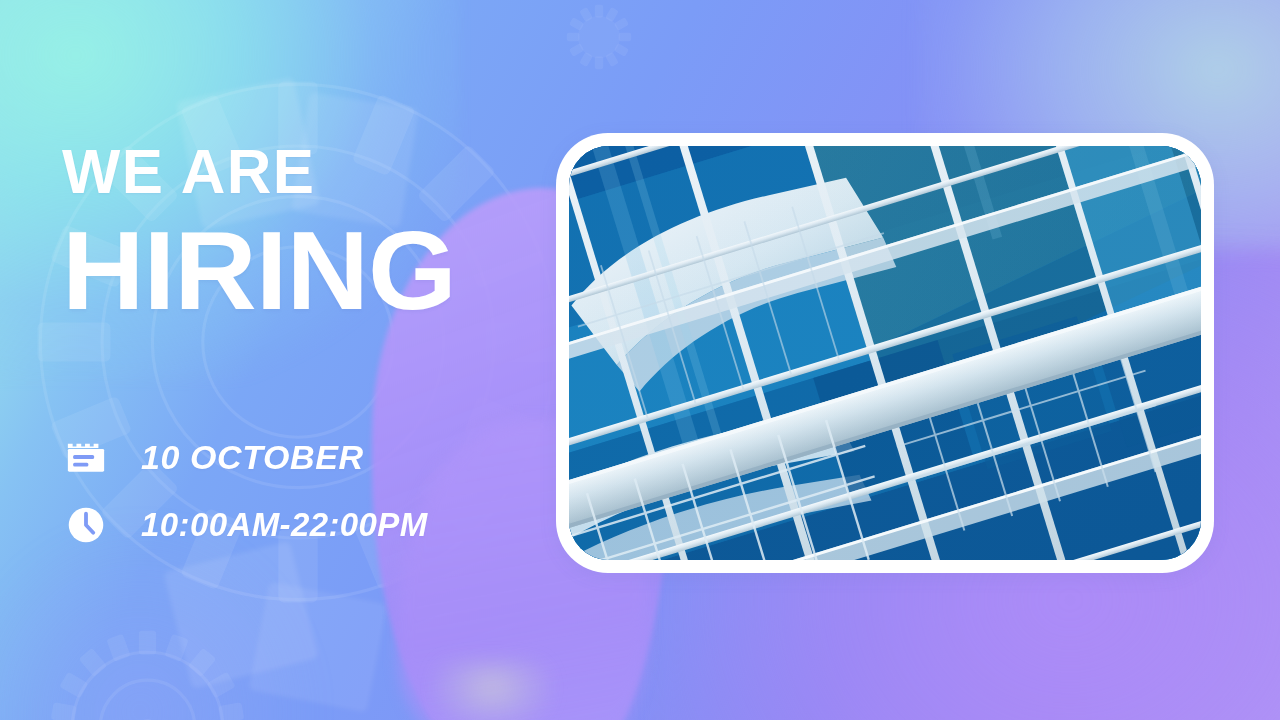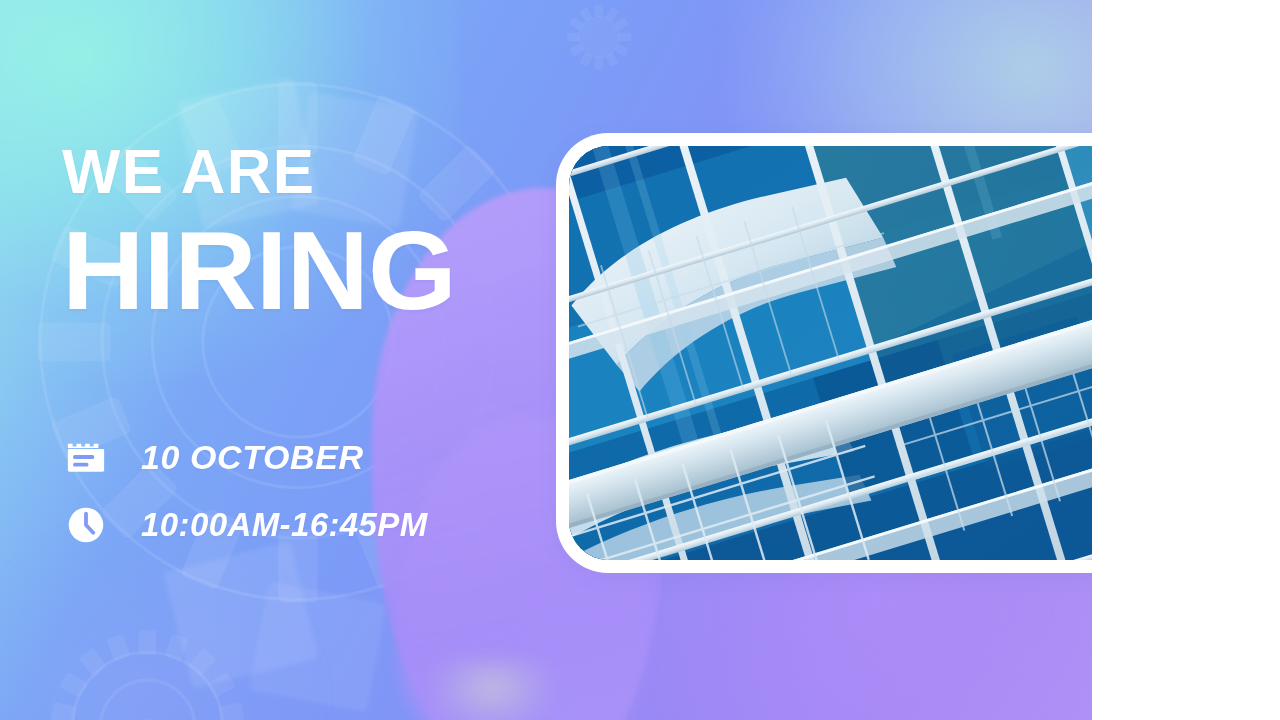--- a/index.html
+++ b/index.html
@@ -4,21 +4,21 @@
 <title>We Are Hiring Banner</title>
 <style>
   * { margin:0; padding:0; box-sizing:border-box; }
   html, body {
     width:1280px; height:720px;
     overflow:hidden;
     font-family:"Liberation Sans", sans-serif;
   }
   #stage {
     position:relative;
-    width:1092px; height:720px;
+    width:1280px; height:720px;
     overflow:hidden;
     background:#b91c1c;
   }
 
   
   .bg-base {
     position:absolute; inset:0;
     background:
       linear-gradient(118deg,
         #a8ece4 0%,
@@ -404,21 +404,21 @@
       <div class="info-label">10 OCTOBER</div>
     </div>
 
     <div class="info-row info-row-time">
       <div class="info-icon">
         <svg viewBox="0 0 44 44" width="40" height="40">
           <circle cx="22" cy="22" r="19" fill="#ffffff"></circle>
           <path d="M22 9.5 V22 L30 30.5" fill="none" stroke="#7f9bf6" stroke-width="4.2" stroke-linecap="round" stroke-linejoin="round"></path>
         </svg>
       </div>
-      <div class="info-label">10:00AM-16:45PM</div>
+      <div class="info-label">10:00AM-22:00PM</div>
     </div>
 
   </div>
 
   <div class="photo-panel">
     <div class="photo-clip">
       <svg class="photo-svg" viewBox="0 0 632 414" preserveAspectRatio="xMidYMid slice">
         <defs>
           <linearGradient id="skyGlass" x1="0" y1="0" x2="1" y2="1">
             <stop offset="0%" stop-color="#0b5a9c"></stop>

